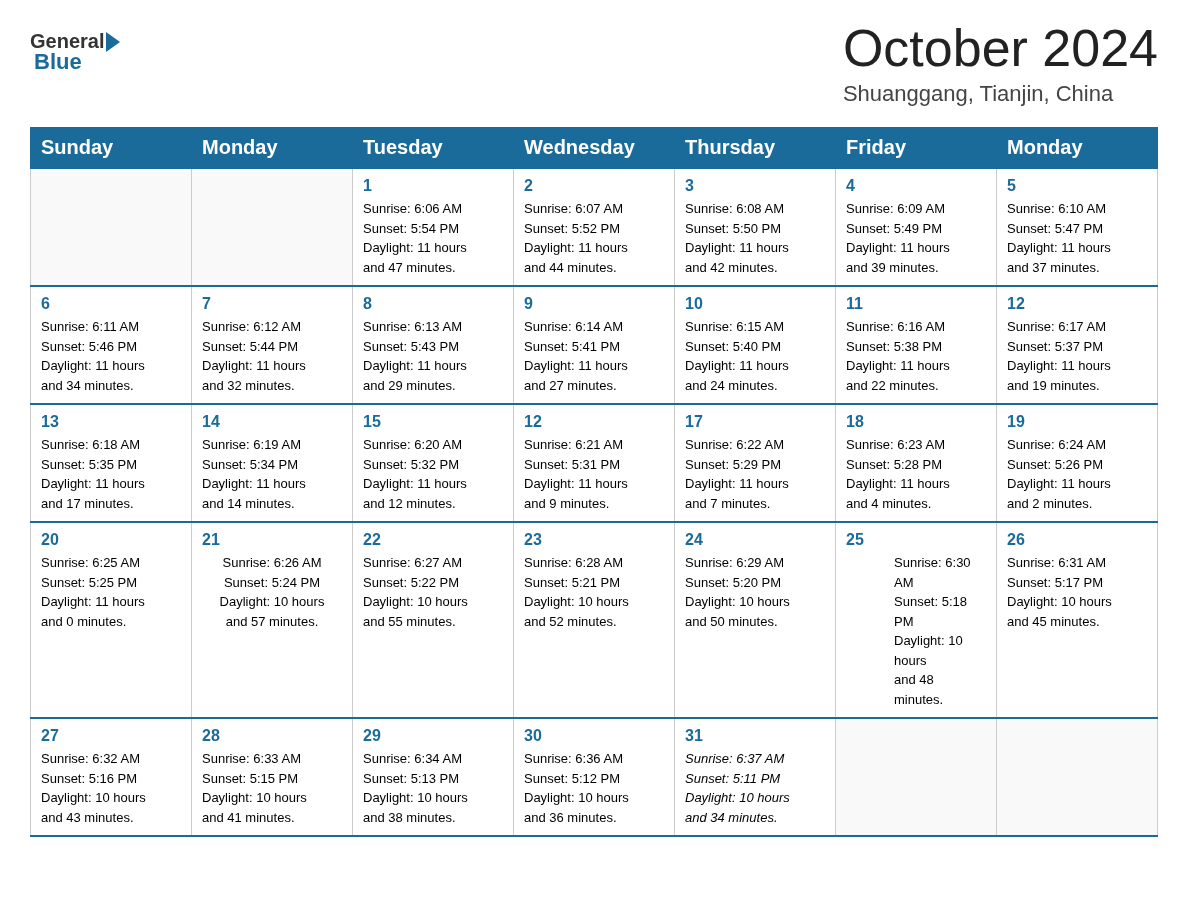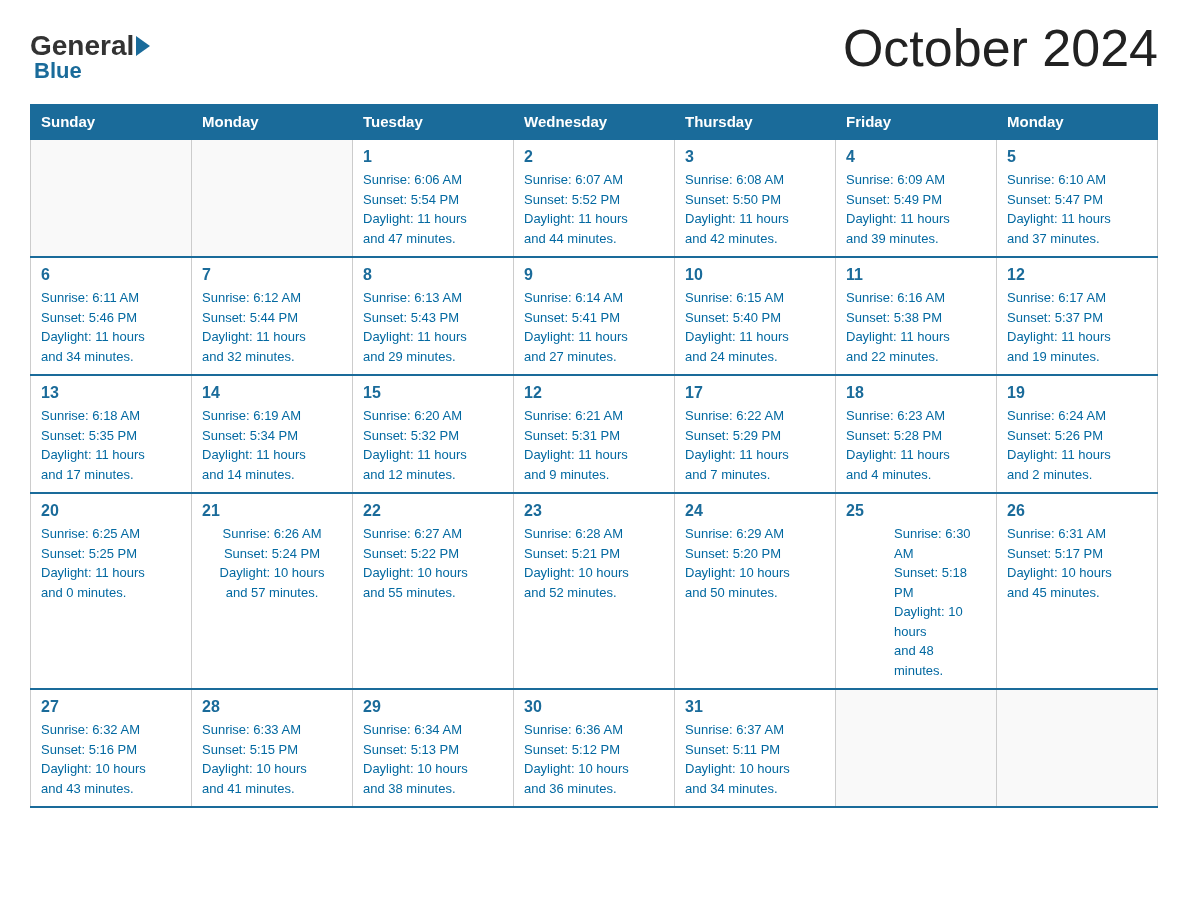--- a/index.html
+++ b/index.html
@@ -16,21 +16,21 @@
       align-items: flex-start;
       margin-bottom: 20px;
     }
     .logo {
       display: flex;
       flex-direction: column;
       align-items: flex-start;
       padding-top: 10px;
     }
     .logo-general {
-      font-size: 28px;
+      font-size: 20px;
       font-weight: bold;
       color: #333;
       display: flex;
       align-items: center;
     }
     .logo-general .arrow {
       display: inline-block;
       width: 0;
       height: 0;
       border-left: 14px solid #1a6b9a;
@@ -60,21 +60,21 @@
       margin-top: 4px;
     }
     .calendar-table {
       width: 100%;
       border-collapse: collapse;
       border: 1px solid #aaa;
     }
     .calendar-table th {
       background-color: #1a6b9a;
       color: #fff;
-      font-size: 15px;
+      font-size: 20px;
       font-weight: bold;
       padding: 8px 10px;
       text-align: left;
       border: 1px solid #1a6b9a;
     }
     .calendar-table td {
       vertical-align: top;
       padding: 8px 10px;
       border: 1px solid #ccc;
       width: 14.28%;
@@ -85,21 +85,21 @@
     .day-number {
       font-size: 16px;
       font-weight: bold;
       color: #1a6b9a;
       display: block;
       margin-bottom: 4px;
     }
     .day-info {
       font-size: 13px;
       line-height: 1.5;
-      color: #0369a1;
+      color: #000000;
     }
     .empty-cell {
       background: #f9f9f9;
     }
     tr {
       border-bottom: 2px solid #1a6b9a;
     }
   </style>
 </head>
 <body>
@@ -107,20 +107,21 @@
 <div class="header-area">
   <div class="logo">
     <div class="logo-general">
       <span>General</span>
       <span class="arrow"></span>
     </div>
     <div class="logo-blue">Blue</div>
   </div>
   <div class="title-area">
     <div class="month-title">October 2024</div>
+    <div class="location-title">Shuanggang, Tianjin, China</div>
   </div>
 </div>
 
 <table class="calendar-table">
   <thead>
     <tr>
     <th>Sunday</th>
         <th>Monday</th>
         <th>Tuesday</th>
         <th>Wednesday</th>
@@ -346,21 +347,21 @@
         </td>
         <td>
           <span class="day-number">30</span>
           <div class="day-info" style="white-space: pre-line;">Sunrise: 6:36 AM
 Sunset: 5:12 PM
 Daylight: 10 hours
 and 36 minutes.</div>
         </td>
         <td>
           <span class="day-number">31</span>
-          <div class="day-info" style="white-space: pre-line;">Sunrise: 6:37 AM
+          <div class="day-info" style="white-space: pre-line; font-style: italic;">Sunrise: 6:37 AM
 Sunset: 5:11 PM
 Daylight: 10 hours
 and 34 minutes.</div>
         </td>
         <td class="empty-cell"></td>
         <td class="empty-cell"></td>
       </tr>
     </tbody>
 </table>
 

